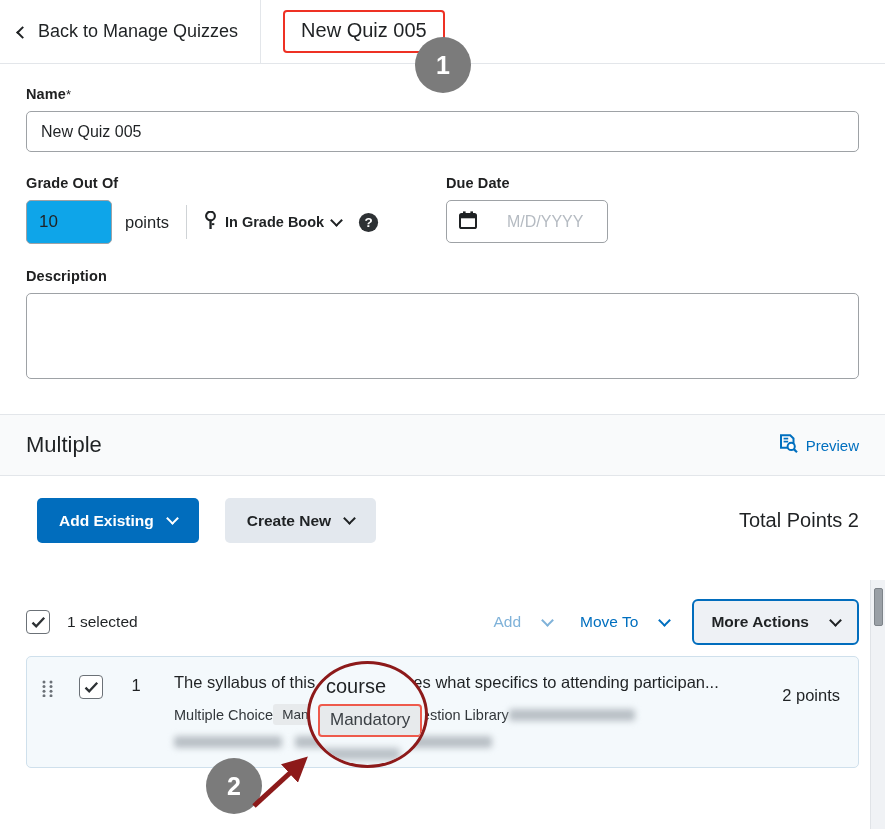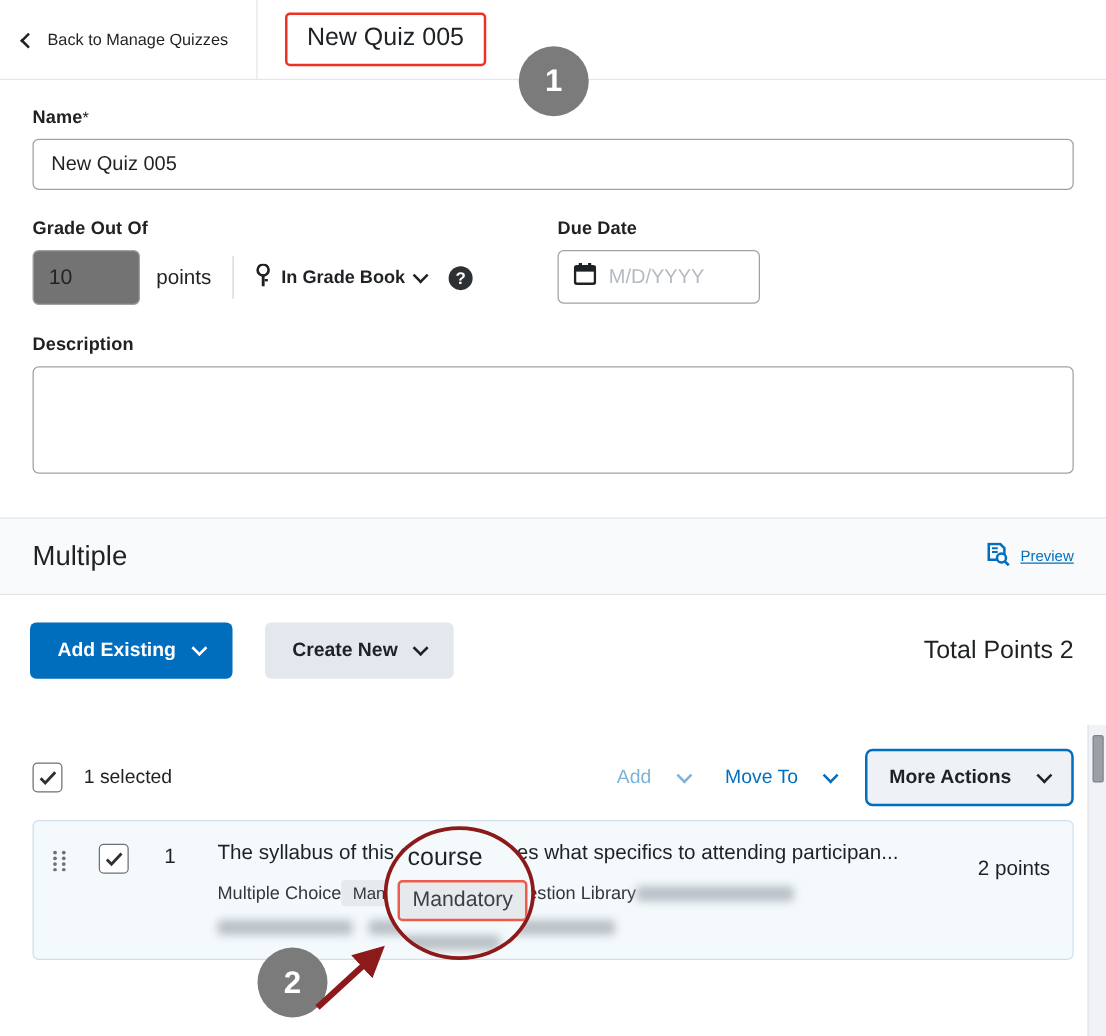--- a/index.html
+++ b/index.html
@@ -27,21 +27,21 @@
     display: flex;
     align-items: stretch;
   }
   .back-link {
     display: flex;
     align-items: center;
     gap: 11px;
     padding: 0 22px 0 18px;
     border-right: 1px solid #e3e6ea;
     color: #1f2224;
-    font-size: 13px;
+    font-size: 18px;
     cursor: pointer;
     height: 100%;
   }
   .chev-left {
     display: inline-block;
     width: 9px; height: 9px;
     border-left: 2.2px solid #1f2224;
     border-bottom: 2.2px solid #1f2224;
     transform: rotate(45deg);
     margin-top: 1px;
@@ -104,21 +104,21 @@
   .num-input {
     width: 86px;
     height: 44px;
     border: 1px solid #9ea2a6;
     border-radius: 5px;
     font-size: 17px;
     color: #1f2224;
     padding: 0 12px;
     font-family: "Liberation Sans", sans-serif;
     outline: none;
-    background: #737373;
+    background: #0ea5e9;
   }
   .points-word {
     font-size: 16.5px;
     color: #1f2224;
     margin-left: 13px;
   }
   .vsep {
     width: 1px;
     height: 34px;
     background: #cfd3d6;
@@ -157,20 +157,21 @@
     background: #fff;
     display: flex;
     align-items: center;
     padding: 0 12px;
     gap: 10px;
     cursor: pointer;
   }
   .date-ph {
     font-size: 16px;
     color: #b5bbc2;
+    margin-left: 20px;
   }
 
   .desc-block { margin-top: 24px; }
   .desc-box {
     width: 100%;
     height: 86px;
     border: 1px solid #9ea2a6;
     border-radius: 5px;
     background: #fff;
   }
@@ -191,30 +192,29 @@
   .q-title {
     font-size: 22px;
     color: #1f2224;
     font-weight: normal;
   }
   .preview-link {
     display: flex;
     align-items: center;
     gap: 8px;
     color: #006fbf;
-    font-size: 12px;
-    cursor: pointer;
-    text-decoration: underline;
+    font-size: 15px;
+    cursor: pointer;
   }
 
   .q-actions {
     position: absolute;
     left: 0; top: 476px;
     width: 885px;
-    padding: 22px 26px 0 24px;
+    padding: 22px 26px 0 37px;
     display: flex;
     align-items: center;
   }
   .btn {
     height: 45px;
     border-radius: 5px;
     display: inline-flex;
     align-items: center;
     gap: 14px;
     padding: 0 22px;

